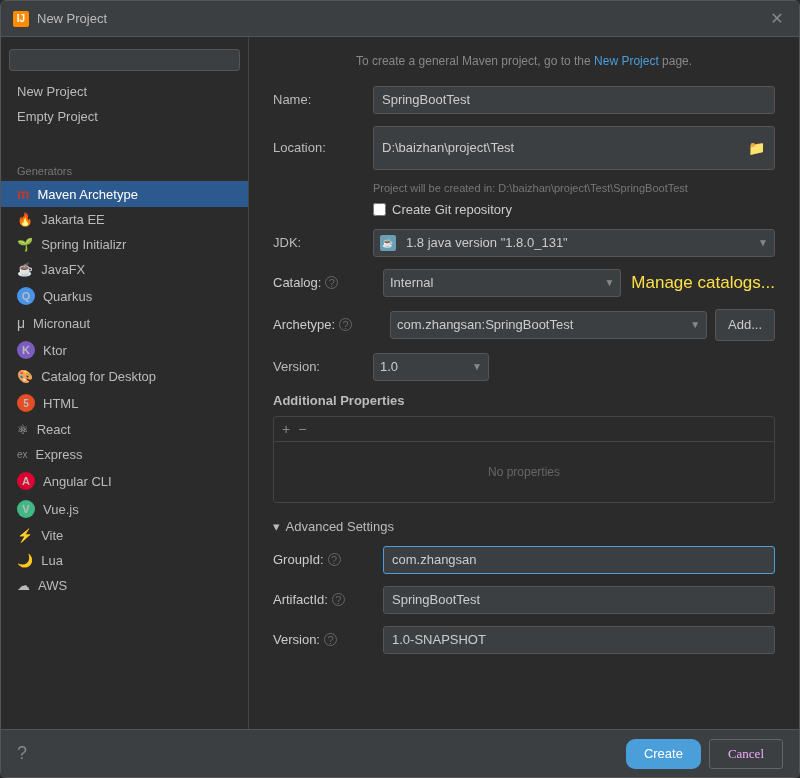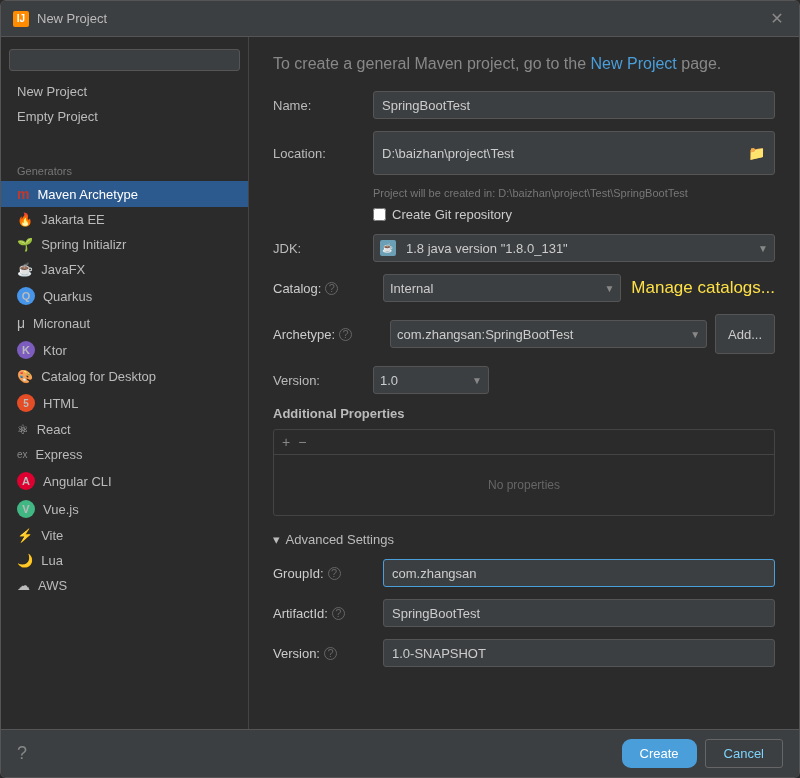--- a/index.html
+++ b/index.html
@@ -120,23 +120,24 @@
     }
     
     .main-panel {
       flex: 1;
       padding: 16px 24px;
       overflow-y: auto;
       background: #2b2b2b;
     }
     .info-text {
       color: #888;
-      font-size: 16px;
+      font-size: 12px;
       margin-bottom: 16px;
       line-height: 1.4;
+      text-align: center;
     }
     .info-link {
       color: #4a9eda;
     }
     .form-row {
       display: flex;
       align-items: center;
       margin-bottom: 12px;
     }
     .form-label {
@@ -260,21 +261,21 @@
     }
     .add-btn {
       margin-left: 8px;
       background: #3c3f41;
       border: 1px solid #555;
       border-radius: 3px;
       color: #ccc;
       padding: 4px 12px;
       cursor: pointer;
       font-size: 13px;
-      height: 40px;
+      height: 32px;
     }
     .version-select {
       width: 116px;
       display: flex;
       align-items: center;
       background: #3c3f41;
       border: 1px solid #555;
       border-radius: 3px;
       padding: 0 6px;
       height: 28px;
@@ -352,24 +353,25 @@
       border-radius: 9px;
       color: #fff;
       padding: 6px 18px;
       cursor: pointer;
       font-size: 13px;
     }
     .btn-cancel {
       background: #3c3f41;
       border: 1px solid #666;
       border-radius: 3px;
-      color: #7dd3fc;
+      color: #f0abfc;
       padding: 6px 18px;
       cursor: pointer;
       font-size: 13px;
+      font-family: Liberation Serif, serif;
     }
     .jdk-icon {
       width: 16px;
       height: 16px;
       background: #6a9fb5;
       border-radius: 2px;
       display: inline-flex;
       align-items: center;
       justify-content: center;
       font-size: 9px;

